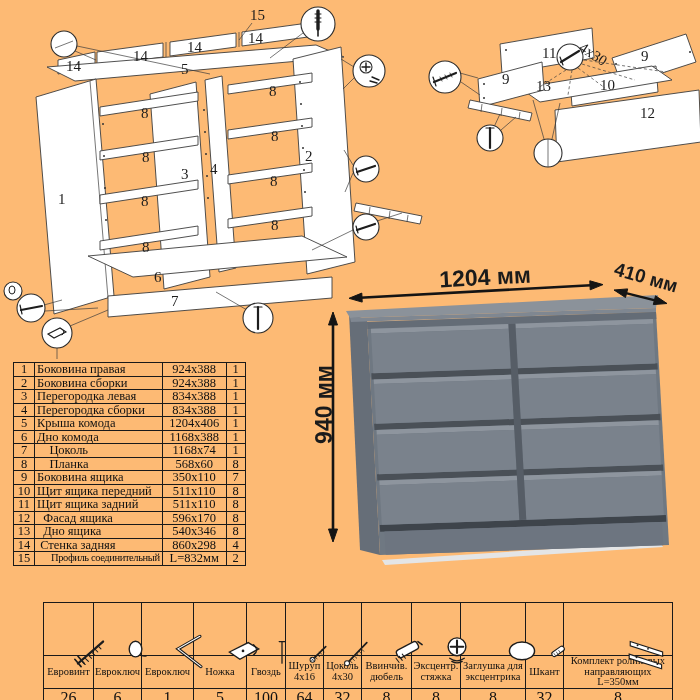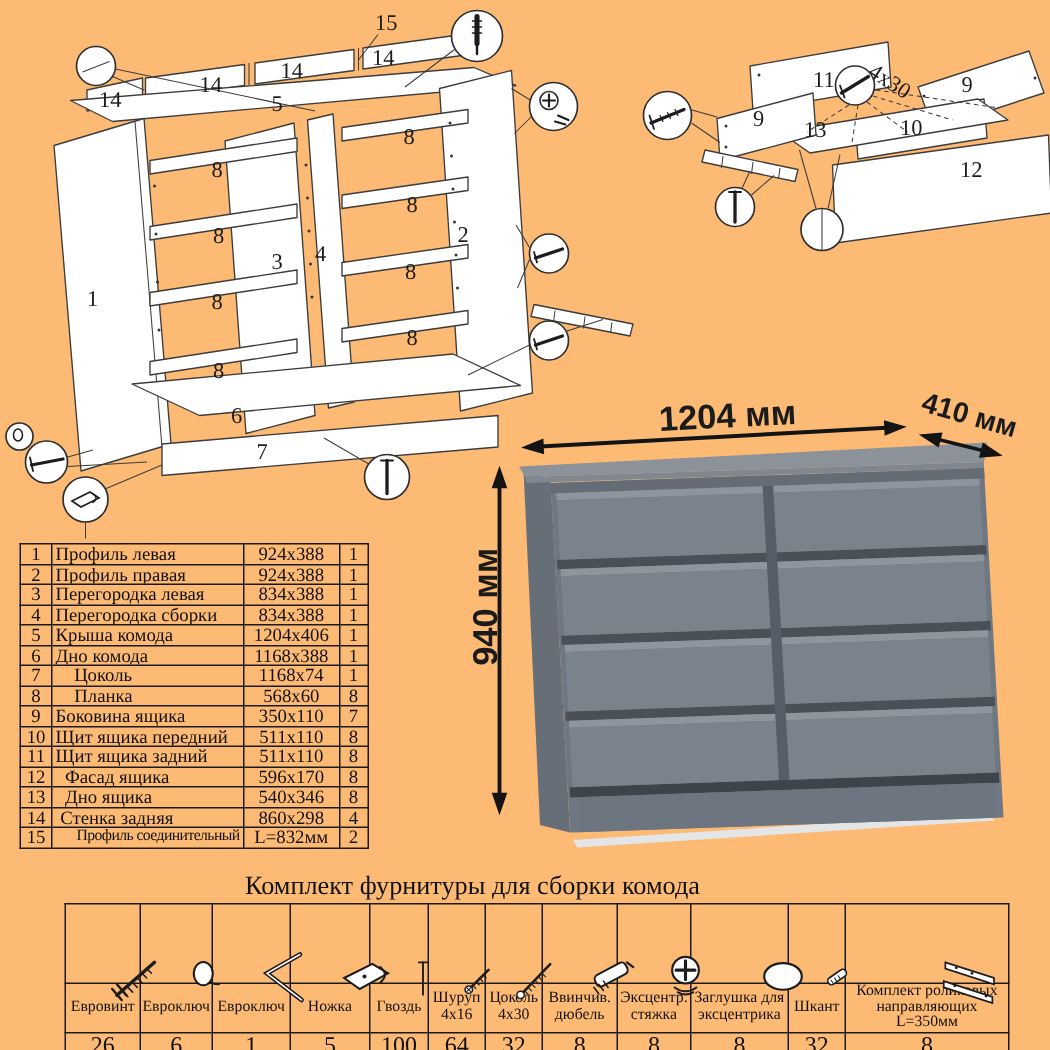--- a/index.html
+++ b/index.html
@@ -365,27 +365,27 @@
   <table id="parts-table">
     <colgroup>
         <col style="width:21px">
         <col style="width:127px">
         <col style="width:64px">
         <col style="width:19px">
       </colgroup>
     <tbody id="parts-body">
         <tr>
           <td class="c">1</td>
-          <td class="nm">Профиль левая</td>
+          <td class="nm">Боковина правая</td>
           <td class="c">924x388</td>
           <td class="c">1</td>
         </tr>
         <tr>
           <td class="c">2</td>
-          <td class="nm">Профиль правая</td>
+          <td class="nm">Боковина сборки</td>
           <td class="c">924x388</td>
           <td class="c">1</td>
         </tr>
         <tr>
           <td class="c">3</td>
           <td class="nm">Перегородка левая</td>
           <td class="c">834x388</td>
           <td class="c">1</td>
         </tr>
         <tr>
@@ -456,21 +456,20 @@
         </tr>
         <tr>
           <td class="c">15</td>
           <td class="nm">Профиль соединительный</td>
           <td class="c">L=832мм</td>
           <td class="c">2</td>
         </tr>
       </tbody>
   </table>
 
-  <div id="hw-title">Комплект фурнитуры для сборки комода</div>
   <table id="hw-table">
     <tbody id="hw-body">
         <tr class="icons">
           <td style="width: 49px;">
             <svg width="43" height="46" viewBox="0 0 40 44">
               <use href="#confirmat-screw-icon"></use>
             </svg>
           </td>
           <td style="width: 45px;">
             <svg width="39" height="46" viewBox="0 0 40 44">

